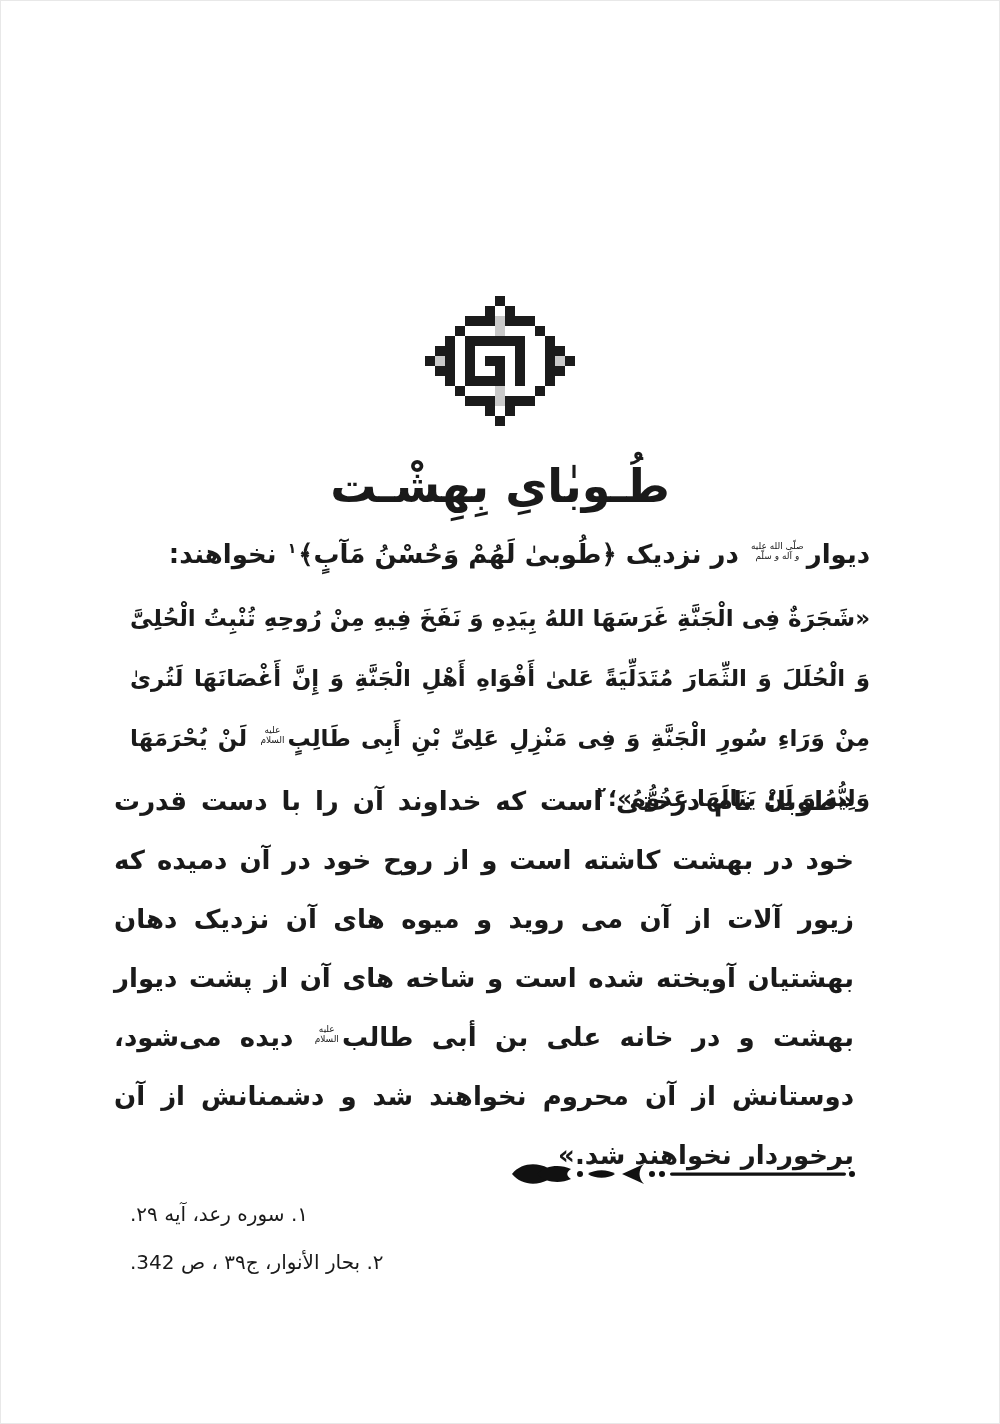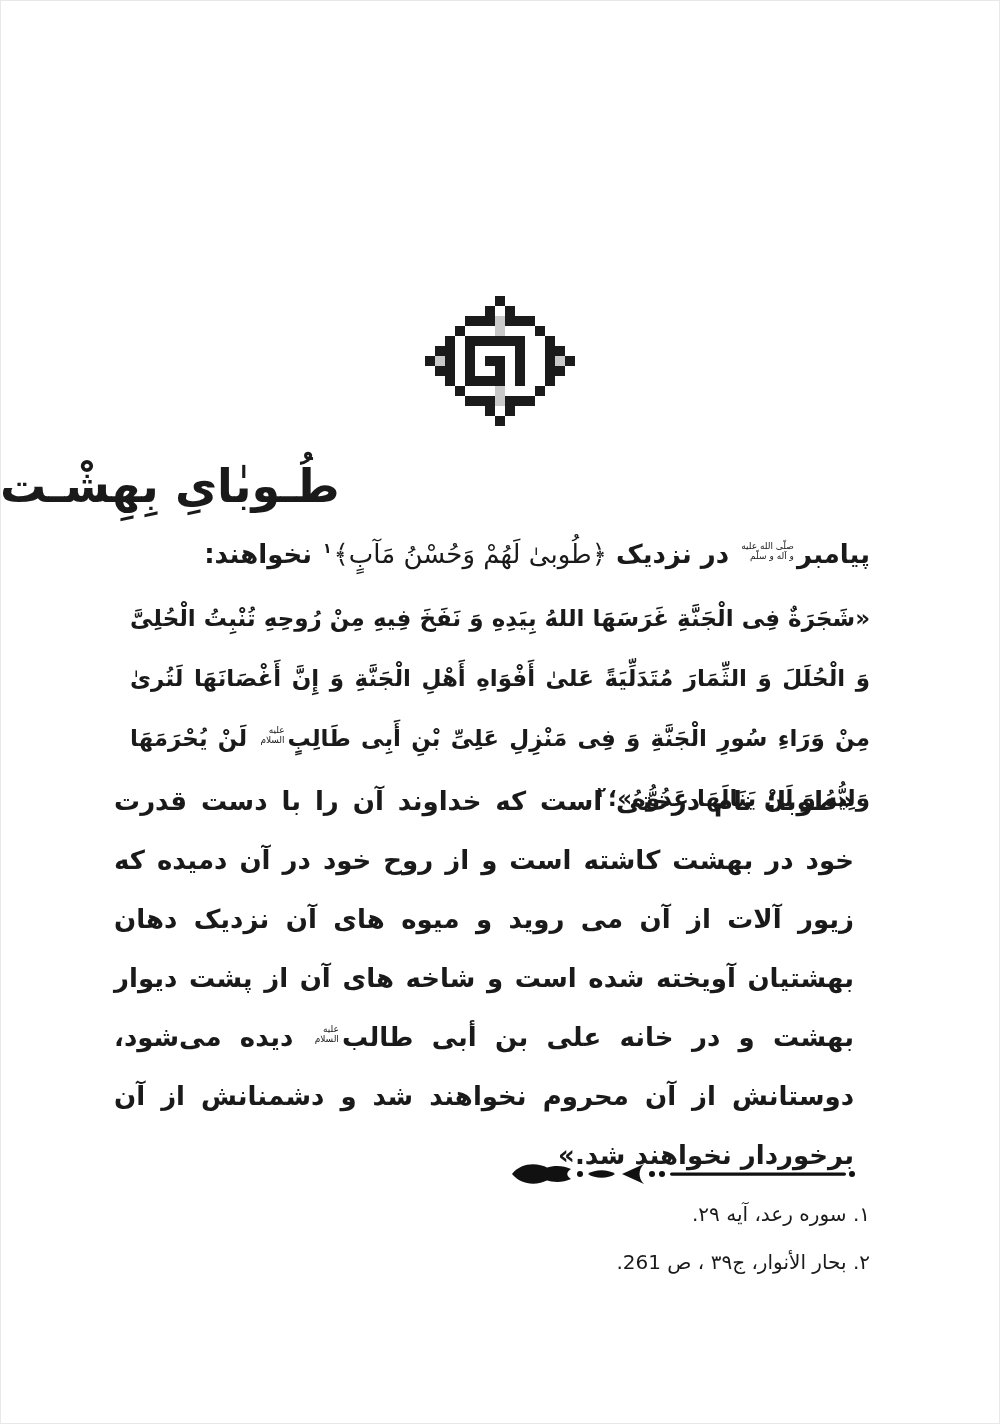--- a/index.html
+++ b/index.html
@@ -13,36 +13,36 @@
   }
   .page-frame{
     position:absolute;inset:0;border:1px solid #e8e8e8;pointer-events:none;
   }
   .emblem{
     position:absolute;top:296px;left:50%;transform:translateX(-50%);
     width:150px;height:130px;
   }
   .page-title{
     position:absolute;top:428px;left:0;width:100%;
-    text-align:left;direction:rtl;
+    text-align:center;direction:rtl;
     font-size:46px;font-weight:700;letter-spacing:0;
   }
   .intro{top:524px;font-size:26px;font-weight:700;line-height:60px;text-align:right;margin:0;position:absolute;right:130px;width:740px;direction:rtl;}
   .hadith{top:588px;font-size:23px;font-weight:700;line-height:60px;text-align:justify;margin:0;position:absolute;right:130px;width:740px;direction:rtl;}
   .translation{top:772px;font-size:26px;font-weight:700;line-height:59px;text-align:justify;margin:0;position:absolute;right:146px;width:740px;direction:rtl;}
-  .quran{font-weight:400;}
+  .quran{font-weight:700;}
   sup.fn-ref{font-size:14px;vertical-align:super;line-height:0;margin:0 2px;}
   .honorific{
     display:inline-block;vertical-align:middle;
     font-size:9px;line-height:1.05;font-weight:400;
-    margin:0 3px;position:relative;top:-4px;
+    text-align:center;margin:0 3px;position:relative;top:-4px;
   }
   .honorific span{display:block;}
   .divider{position:absolute;top:1158px;right:144px;width:346px;height:32px;}
-  .footnotes{position:absolute;top:1190px;right:130px;width:740px;direction:rtl;text-align:right;}
+  .footnotes{position:absolute;top:1190px;right:130px;width:740px;direction:rtl;text-align:left;}
   .footnote{font-size:20px;font-weight:400;line-height:48px;margin:0;}
 </style>
 </head>
 <body>
 
 <div class="page-frame"></div>
 
 <svg class="emblem" id="emblem-svg" viewBox="0 0 150 130">
     <rect x="70" y="0" width="10" height="10" fill="#1b1b1b"></rect>
     <rect x="60" y="10" width="10" height="10" fill="#1b1b1b"></rect>
@@ -105,21 +105,21 @@
     <rect x="80" y="100" width="10" height="10" fill="#1b1b1b"></rect>
     <rect x="90" y="100" width="10" height="10" fill="#1b1b1b"></rect>
     <rect x="100" y="100" width="10" height="10" fill="#1b1b1b"></rect>
     <rect x="60" y="110" width="10" height="10" fill="#1b1b1b"></rect>
     <rect x="80" y="110" width="10" height="10" fill="#1b1b1b"></rect>
     <rect x="70" y="120" width="10" height="10" fill="#1b1b1b"></rect>
   </svg>
 
 <h1 class="page-title">طُـوبٰایِ بِهِشْـت</h1>
 
-<p class="intro"><span>پیامبر</span><span class="honorific"><span>صلّی الله علیه</span><span>و آله و سلّم</span></span> <span>در نزدیک</span> <span class="quran">﴿طُوبیٰ لَهُمْ وَحُسْنُ مَآبٍ﴾</span><sup class="fn-ref">١</sup> <span>نخواهند:</span></p>
+<p class="intro"><span>دیوار</span><span class="honorific"><span>صلّی الله علیه</span><span>و آله و سلّم</span></span> <span>در نزدیک</span> <span class="quran">﴿طُوبیٰ لَهُمْ وَحُسْنُ مَآبٍ﴾</span><sup class="fn-ref">١</sup> <span>نخواهند:</span></p>
 
 <p class="hadith"><span>«شَجَرَةٌ فِی الْجَنَّةِ غَرَسَهَا اللهُ بِیَدِهِ وَ نَفَخَ فِیهِ مِنْ رُوحِهِ تُنْبِتُ الْحُلِیَّ وَ الْحُلَلَ وَ الثِّمَارَ مُتَدَلِّیَةً عَلیٰ أَفْوَاهِ أَهْلِ الْجَنَّةِ وَ إِنَّ أَغْصَانَهَا لَتُریٰ مِنْ وَرَاءِ سُورِ الْجَنَّةِ وَ فِی مَنْزِلِ عَلِیِّ بْنِ أَبِی طَالِبٍ</span><span class="honorific"><span>علیه</span><span>السلام</span></span> <span>لَنْ یُحْرَمَهَا وَلِیُّهُ وَ لَنْ یَنَالَهَا عَدُوُّهُ»؛</span><sup class="fn-ref">٢</sup></p>
 
 <p class="translation"><span>«طوبا؛ نام درختی است که خداوند آن را با دست قدرت خود در بهشت کاشته است و از روح خود در آن دمیده که زیور آلات از آن می روید و میوه های آن نزدیک دهان بهشتیان آویخته شده است و شاخه های آن از پشت دیوار بهشت و در خانه علی بن أبی طالب</span><span class="honorific"><span>علیه</span><span>السلام</span></span> <span>دیده می‌شود، دوستانش از آن محروم نخواهند شد و دشمنانش از آن برخوردار نخواهند شد.»</span></p>
 
 <svg class="divider" viewBox="0 0 346 32">
   <g fill="#111111">
     <path d="M2 16 C11 5 26 4 38 10 C32 14 31 18 38 22 C26 28 11 27 2 16 Z"></path>
     <path d="M27 16 C36 7 50 6 61 11 C56 14 56 18 61 21 C50 26 36 25 27 16 Z"></path>
     <circle cx="70" cy="16" r="3"></circle>
@@ -127,14 +127,14 @@
     <path d="M112 16 L134 6 C128 12 128 20 134 26 Z"></path>
     <circle cx="142" cy="16" r="3"></circle>
     <circle cx="152" cy="16" r="3"></circle>
     <rect x="160" y="14.5" width="176" height="3.2" rx="1.6"></rect>
     <circle cx="342" cy="16" r="3"></circle>
   </g>
 </svg>
 
 <div class="footnotes">
   <p class="footnote">١. سوره رعد، آیه ٢٩.</p>
-  <p class="footnote">٢. بحار الأنوار، ج٣٩ ، ص 261.</p>
+  <p class="footnote">٢. بحار الأنوار، ج٣٩ ، ص 342.</p>
 </div>
 
 </body></html>

